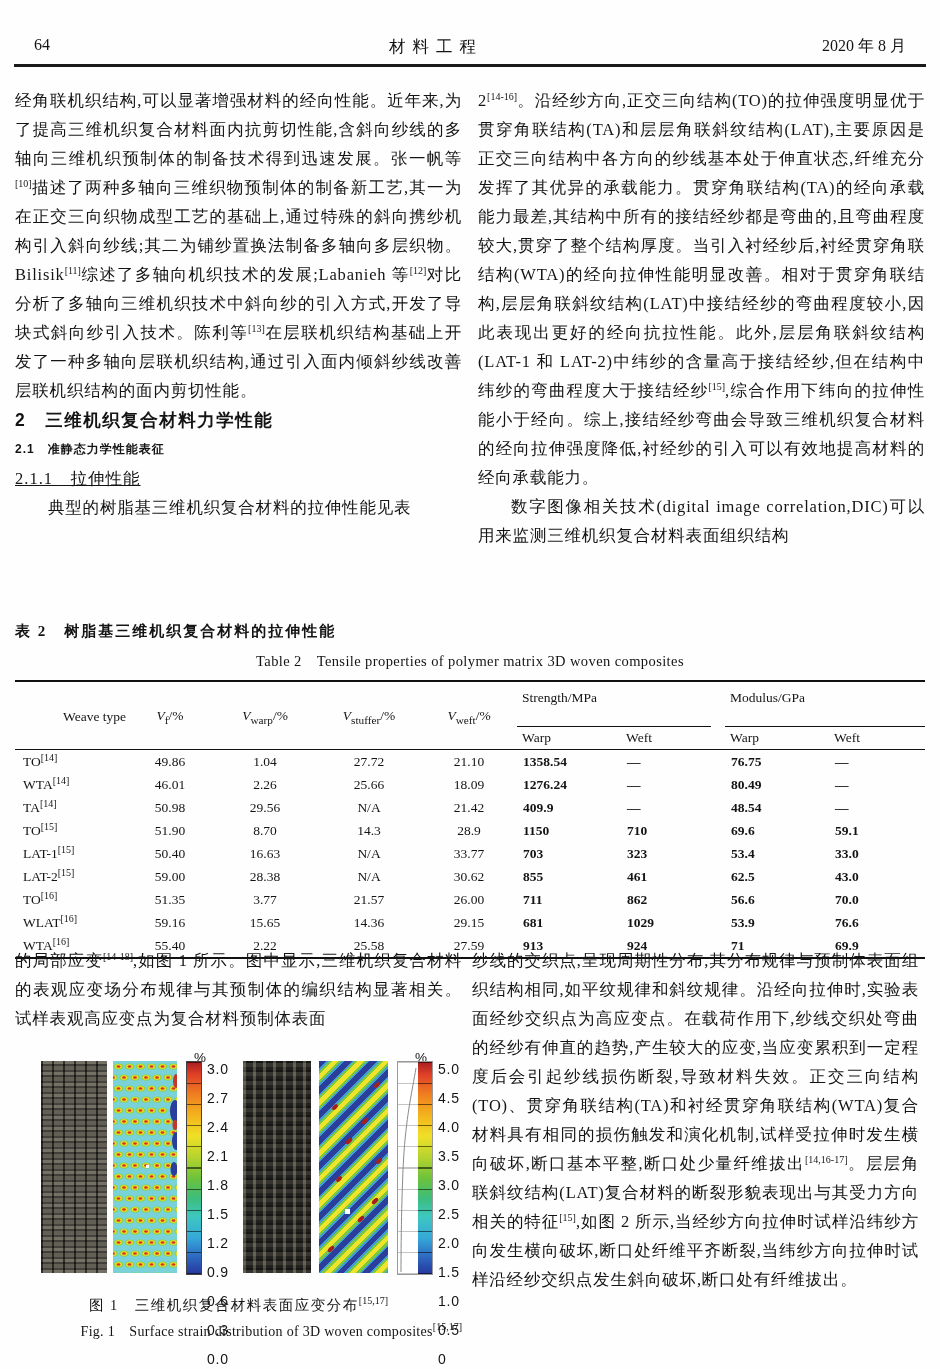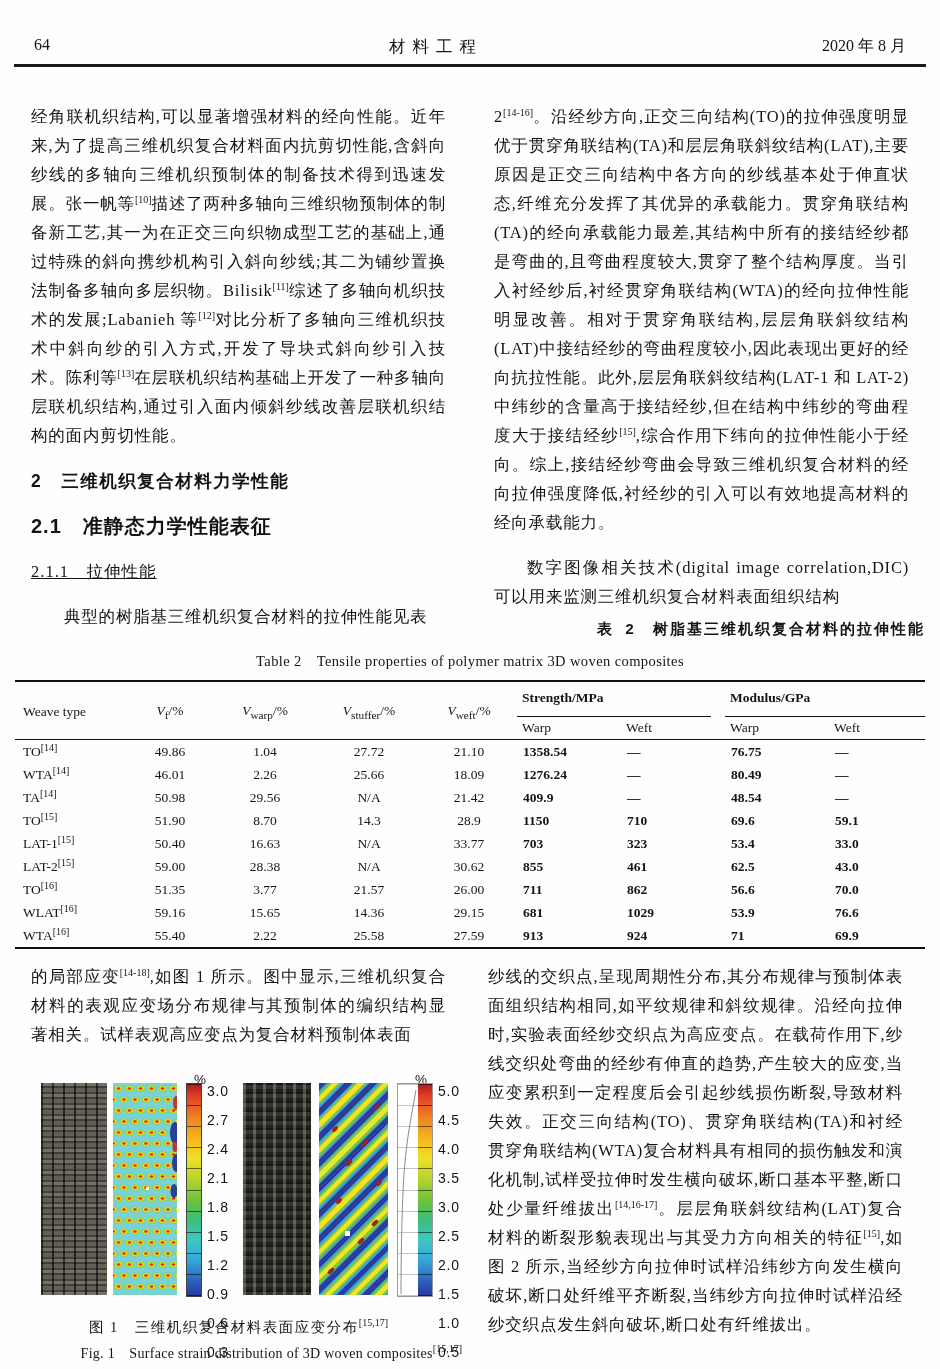--- a/index.html
+++ b/index.html
@@ -10,43 +10,43 @@
   .header{position:absolute;top:36px;left:34px;right:34px;display:flex;
           justify-content:space-between;align-items:flex-start;font-size:16px;}
   .header .journal{letter-spacing:7px;font-size:16.5px;}
   .rule{position:absolute;top:64px;left:14px;right:14px;height:3px;background:#1a1a1a;}
 
   
   .cols{position:absolute;left:15px;width:910px;display:flex;gap:16px;}
   .body1{top:86px;}
   .body2{top:946px;gap:10px;}
   .col{width:447px;font-size:16.5px;line-height:29px;text-align:justify;letter-spacing:.8px;}
-  .col p{margin:16px;}
+  .col p{margin:0;}
   .indent{text-indent:2em;}
   sup{font-size:10px;line-height:0;letter-spacing:0;}
   .h-sec{font-family:"Liberation Sans","DejaVu Sans",sans-serif;font-weight:bold;
          font-size:17.5px;line-height:30px;margin:14px 0 0 0;letter-spacing:1.5px;}
   .h-sub{font-family:"Liberation Sans","DejaVu Sans",sans-serif;font-weight:bold;
-         font-size:20px;line-height:29px;margin:22px 0 0 0;letter-spacing:1px;}
+         font-size:12px;line-height:29px;margin:22px 0 0 0;letter-spacing:1px;}
   .h-sub3{font-size:16.5px;line-height:29px;margin:3px 0 0 0;letter-spacing:1px;text-decoration:underline;}
 
   
   .tableblock{position:absolute;top:620px;left:15px;width:910px;}
-  .t-title-cn{text-align:right;font-family:Liberation Mono, monospace;
+  .t-title-cn{text-align:left;font-family:Liberation Serif, serif;
               font-weight:bold;font-size:15px;line-height:22px;letter-spacing:2px;}
   .t-title-en{text-align:center;font-size:14.5px;line-height:20px;margin-top:9px;letter-spacing:.4px;}
   table#ttable{width:100%;border-collapse:collapse;margin-top:9px;font-size:13.5px;
                border-top:2.5px solid #111;border-bottom:2.5px solid #111;}
   #ttable th{font-weight:normal;}
   #ttable thead th{border-bottom:1.5px solid #111;}
   #ttable .h1 th{padding-top:4px;}
-  #ttable .th-weave{text-align:left;padding-left:8px;}
+  #ttable .th-weave{text-align:right;padding-left:8px;}
   #ttable .th-v{text-align:center;}
   #ttable .th-grp{border-bottom:none;padding:0;vertical-align:top;}
-  #ttable .grpline{border-bottom:1px solid #111;text-align:left;padding:4px 0 10px 5px;font-weight:bold;}
+  #ttable .grpline{border-bottom:1px solid #111;text-align:left;padding:4px 0 20px 5px;}
   #ttable .grpline.gap{margin-right:14px;}
   #ttable .th-sub{text-align:left;padding:3px 0 3px 5px;}
   #ttable tbody td{height:23px;padding:0;}
   #ttable tbody td:nth-child(1){text-align:left;padding-left:8px;}
   #ttable tbody td:nth-child(n+2):nth-child(-n+5){text-align:center;}
   #ttable tbody td:nth-child(n+6){text-align:left;padding-left:6px;font-weight:bold;}
 
   
   .figure{margin-top:10px;}
   .figrow{display:flex;align-items:flex-start;margin-left:26px;}

